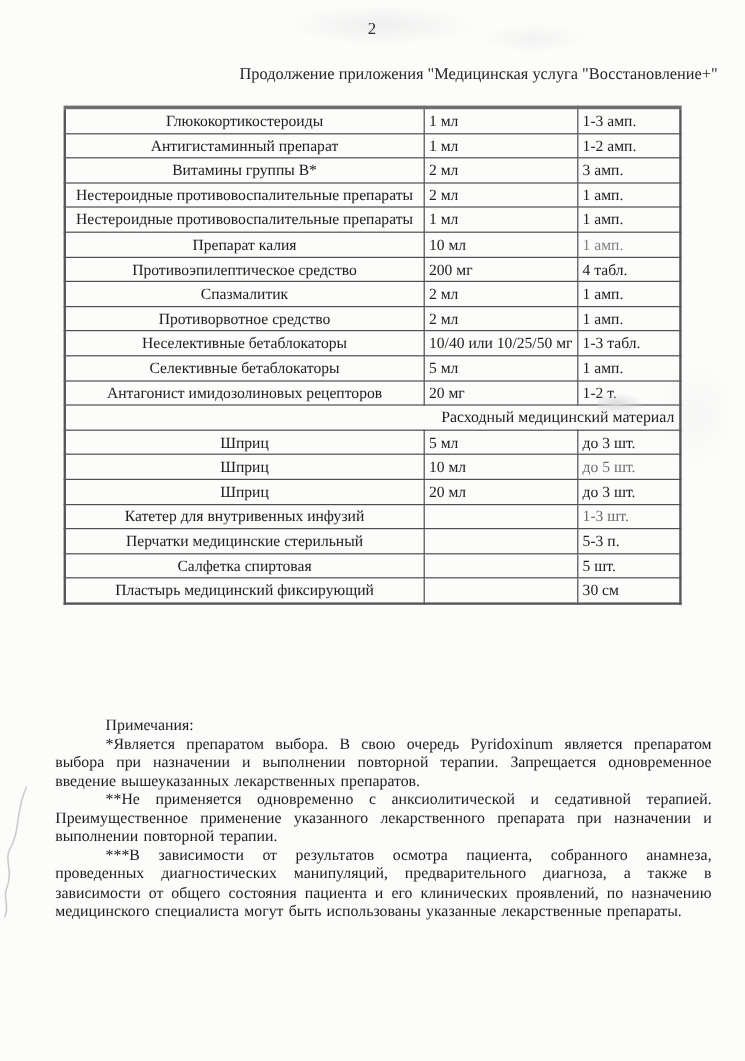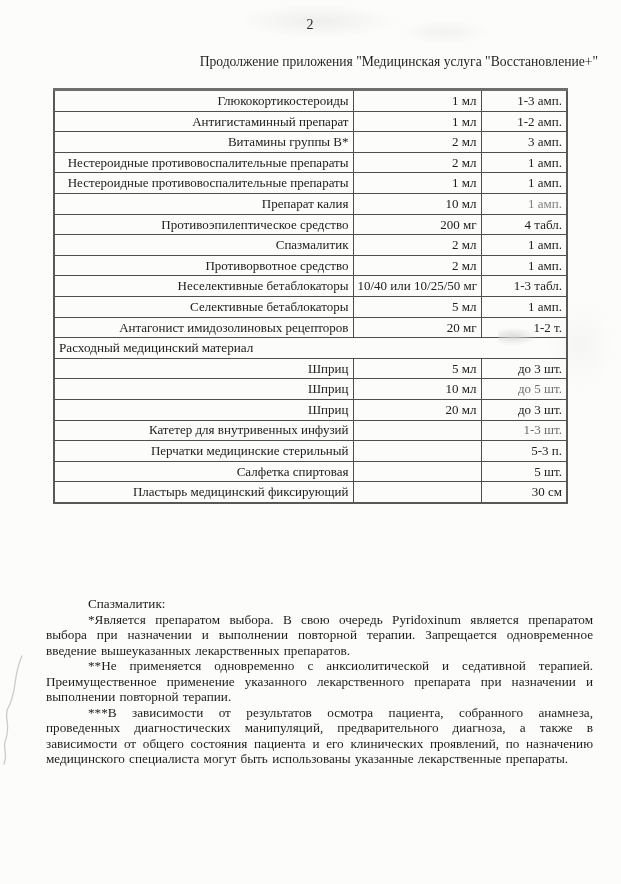--- a/index.html
+++ b/index.html
@@ -34,23 +34,23 @@
     border-top:3px solid #6e6e6e;
   }
   table.supply td{
     border:1px solid #4e4e4e;
     height:19.6px;
     padding:0 4px;
     vertical-align:middle;
     line-height:1.05;
     overflow:hidden;
   }
-  td.name-cell{text-align:right;padding-left:6px;}
-  td.dose-cell,td.qty-cell{text-align:right;white-space:nowrap;padding:0 2px;}
-  td.section-cell{text-align:left;font-size:13.2px;}
+  td.name-cell{text-align:center;padding-left:6px;}
+  td.dose-cell,td.qty-cell{text-align:left;white-space:nowrap;padding:0 2px;}
+  td.section-cell{text-align:right;font-size:13.2px;}
   col.c-name{width:299px;}
   col.c-dose{width:128px;}
   col.c-qty{width:86px;}
   
   table.supply tr:nth-child(6)  .qty-cell{color:#808080;}
   table.supply tr:nth-child(13) .qty-cell{color:#8f8f8f;}
   table.supply tr:nth-child(15) .qty-cell{color:#6e6e6e;}
   table.supply tr:nth-child(17) .qty-cell{color:#6a6a6a;}
 
   .smudge{
@@ -184,19 +184,19 @@
         <td class="name-cell">Пластырь медицинский фиксирующий</td>
         <td class="dose-cell"></td>
         <td class="qty-cell">30 см</td>
       </tr>
     </tbody>
 </table>
 
 <div class="smudge"></div>
 
 <div class="notes">
-  <p>Спазмалитик:</p>
+  <p>Примечания:</p>
   <span><p>*Является препаратом выбора. В свою очередь Pyridoxinum является препаратом выбора при назначении и выполнении повторной терапии. Запрещается одновременное введение вышеуказанных лекарственных препаратов.</p><p>**Не применяется одновременно с анксиолитической и седативной терапией. Преимущественное применение указанного лекарственного препарата при назначении и выполнении повторной терапии.</p><p>***В зависимости от результатов осмотра пациента, собранного анамнеза, проведенных диагностических манипуляций, предварительного диагноза, а также в зависимости от общего состояния пациента и его клинических проявлений, по назначению медицинского специалиста могут быть использованы указанные лекарственные препараты.</p></span>
 </div>
 
 <svg class="pencil-mark" width="30" height="120" viewBox="0 0 30 120">
   <path d="M22 6 C12 28, 18 40, 8 58 C3 68, 12 74, 5 92 C3 98, 8 106, 4 114" fill="none" stroke="#a3a3a3" stroke-width="1.3" stroke-linecap="round"></path>
 </svg>
 
 </body></html>

